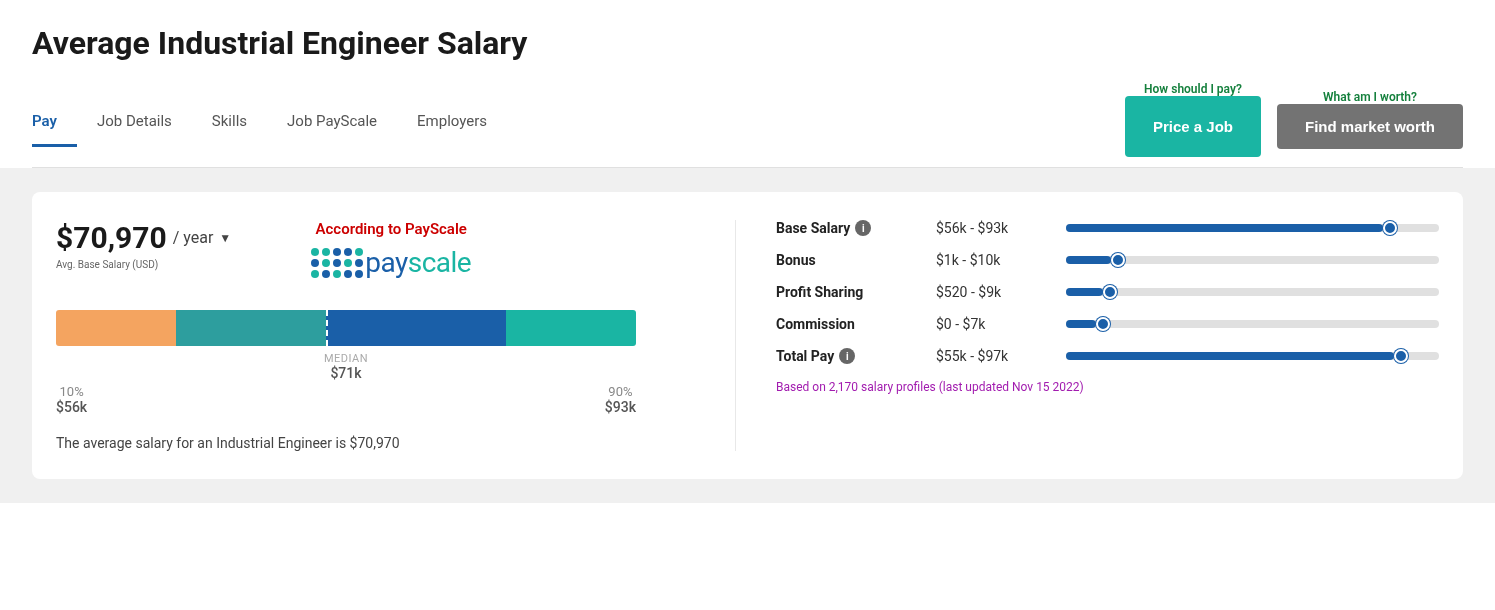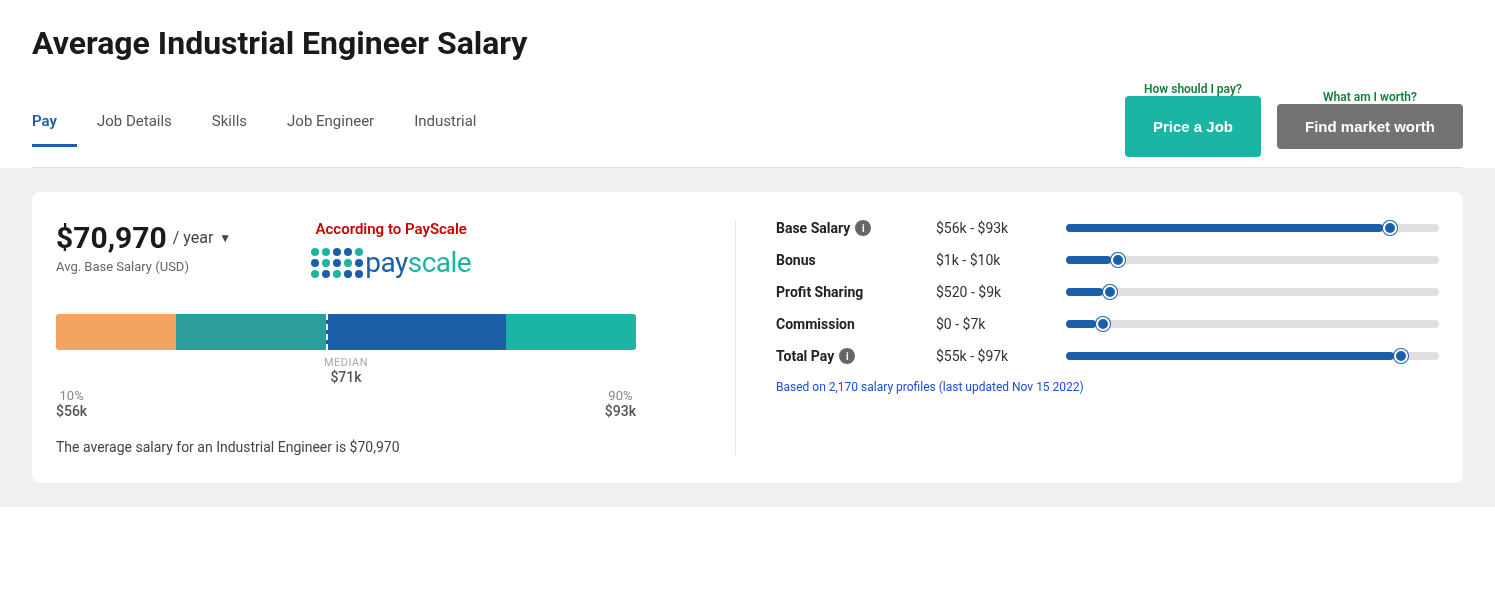--- a/index.html
+++ b/index.html
@@ -119,21 +119,21 @@
     .salary-period {
       font-size: 16px;
       font-weight: 400;
       color: #444;
     }
     .dropdown-arrow {
       font-size: 12px;
       color: #444;
     }
     .salary-subtitle {
-      font-size: 13px;
+      font-size: 10px;
       color: #666;
       margin-top: 4px;
       margin-bottom: 20px;
     }
     .salary-top {
       position: relative;
       display: flex;
       align-items: flex-start;
     }
     .payscale-branding {
@@ -319,21 +319,21 @@
     .bar-profit-dot { left: 10%; }
     
     .bar-commission-fill { width: 8%; }
     .bar-commission-dot { left: 8%; }
     
     .bar-total-fill { width: 88%; background: #1a5fa8; }
     .bar-total-dot { left: 88%; }
 
     .profiles-note {
       font-size: 12px;
-      color: #1d4ed8;
+      color: #a21caf;
       margin-top: 8px;
     }
     .bar-label-right {
     }
     .median-label-group {
       display: flex;
       flex-direction: column;
       align-items: center;
     }
   </style>
@@ -341,22 +341,22 @@
 <body>
 
 <div class="page-wrapper">
   <div class="header-section">
     <h1 class="page-title">Average Industrial Engineer Salary</h1>
     <div class="nav-row">
       <nav class="nav-tabs">
         <a class="nav-tab active">Pay</a>
         <a class="nav-tab">Job Details</a>
         <a class="nav-tab">Skills</a>
-        <a class="nav-tab">Job Engineer</a>
-        <a class="nav-tab">Industrial</a>
+        <a class="nav-tab">Job PayScale</a>
+        <a class="nav-tab">Employers</a>
       </nav>
       <div class="nav-ctas">
         <div class="cta-group">
           <span class="cta-label">How should I pay?</span>
           <button class="btn-price-job">Price a Job</button>
         </div>
         <div class="cta-group">
           <span class="cta-label">What am I worth?</span>
           <button class="btn-find-worth">Find market worth</button>
         </div>

